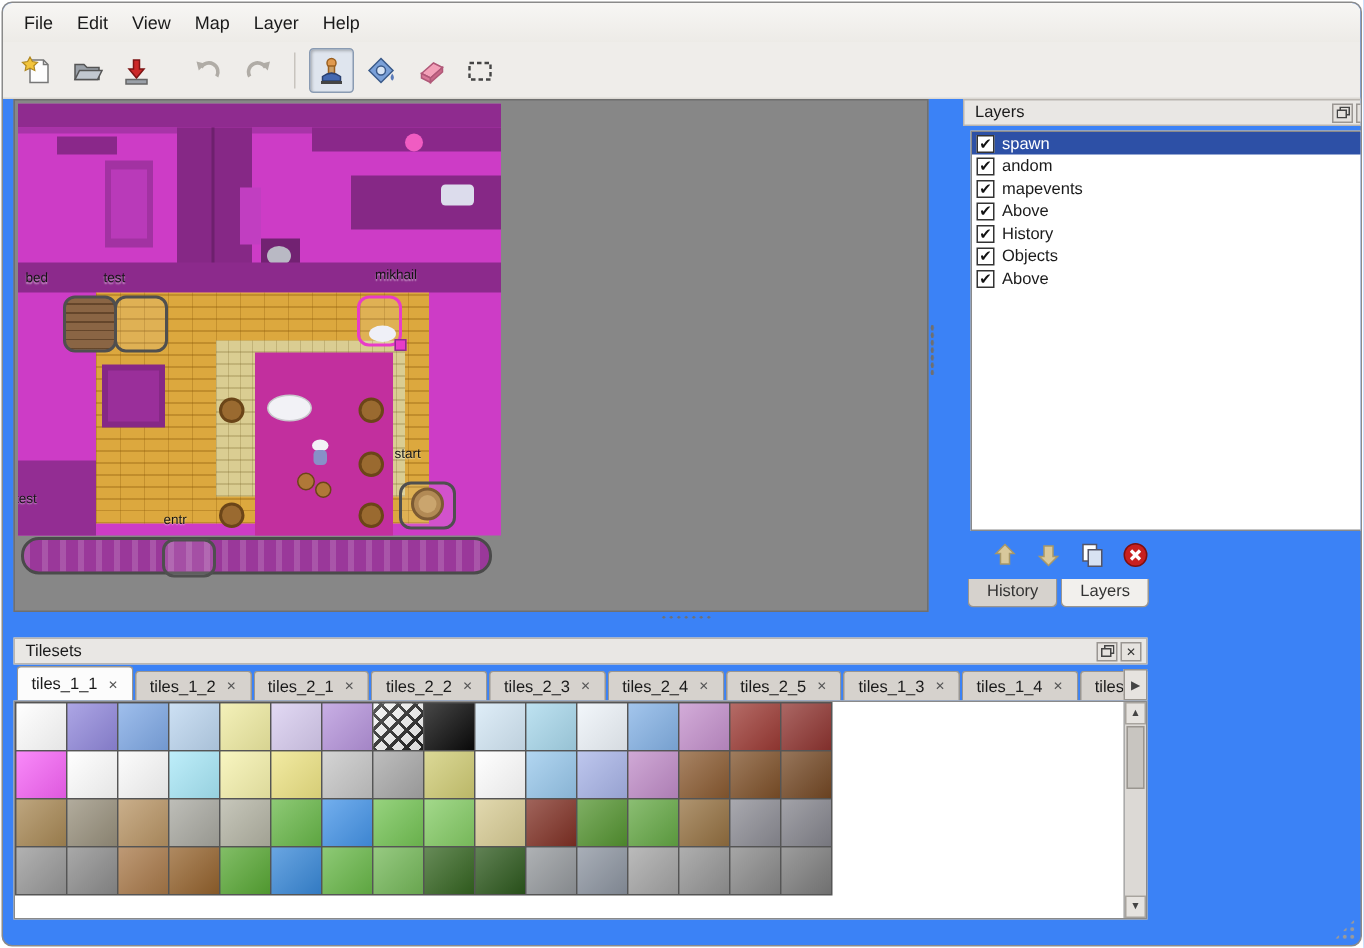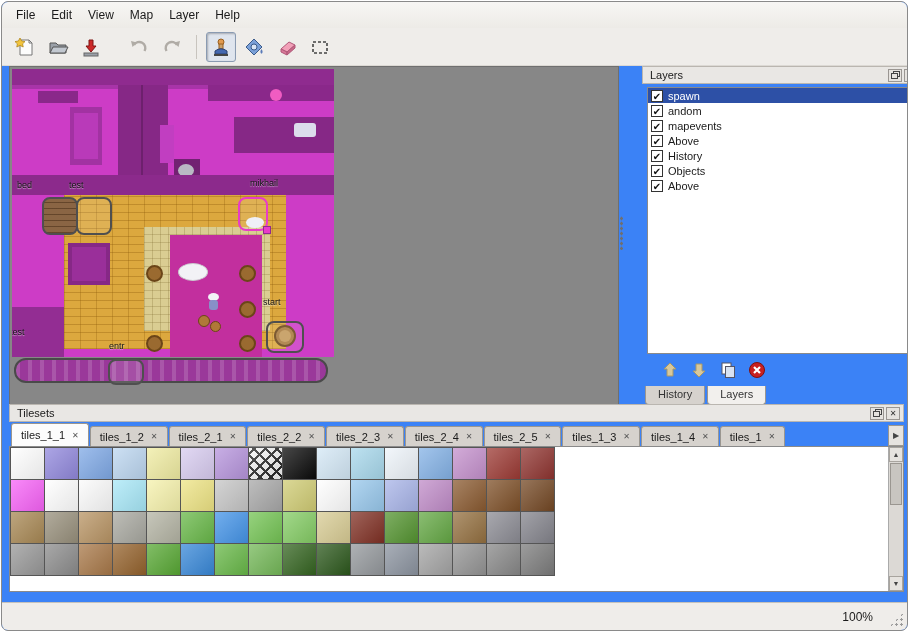--- a/index.html
+++ b/index.html
@@ -29,21 +29,21 @@
   .obj.bedfill{background-color:#8a6544;background-image:repeating-linear-gradient(0deg,rgba(55,32,12,.45) 0 1px,rgba(0,0,0,0) 1px 6px);}
   .obj .handle{position:absolute;right:-5px;bottom:-5px;width:8px;height:8px;background:#e83cc8;border:1px solid #8f2b8f;}
   .map-label{position:absolute;font-size:9px;line-height:10px;color:#141414;text-shadow:0 1px 1px rgba(255,255,255,.55);white-space:nowrap;}
   .splitter-v{position:absolute;left:617px;top:64px;width:5px;height:342px;}
   .splitter-v .grip{width:3px;height:34px;margin:150px auto 0;background-image:radial-gradient(#6f6f6f 1px,transparent 1.3px);background-size:3px 5px;}
   .splitter-h{position:absolute;left:7px;top:406px;width:895px;height:8px;}
   .splitter-h .grip{height:3px;width:34px;margin:2px auto 0;background-image:radial-gradient(#6f6f6f 1px,transparent 1.3px);background-size:5px 3px;}
   
   .dock{position:absolute;display:flex;flex-direction:column;}
   .layers-dock{left:640px;top:64px;width:280px;height:342px;}
-  .tilesets-dock{left:7px;top:402px;width:895px;height:188px;}
+  .tilesets-dock{left:7px;top:423px;width:756px;height:188px;}
   .dock-title{height:18px;display:flex;align-items:center;padding:0 3px 0 7px;font-size:11px;background:#e9e7e4;border:1px solid #bab6b0;}
   .dock-title .spacer{margin-left:auto;}
   .winbtn{width:14px;height:13px;border:1px solid #9a9692;background:#e6e3df;display:flex;align-items:center;justify-content:center;font-size:8px;color:#333;margin-left:2px;}
   .opacity-row{display:flex;align-items:center;gap:6px;padding:4px 7px 2px;font-size:11px;}
   .slider{position:relative;flex:1;height:15px;}
   .slider .track{position:absolute;left:0;right:27px;top:4px;height:7px;background:linear-gradient(#4a63cc,#1e2f7e);border:1px solid #16205a;}
   .slider .handle{position:absolute;right:0;top:1px;width:25px;height:13px;border:1px solid #777;background:repeating-linear-gradient(90deg,#efefef 0 2px,#a8a8a8 2px 4px);}
   .layer-list{flex:1;background:#fff;border:1px solid #8a8a8a;margin:3px 5px 2px;overflow:hidden;}
   .layer-row{display:flex;align-items:center;gap:5px;height:15px;padding-left:3px;font-size:11px;}
   .layer-row.sel{background:#2d50a6;color:#fff;}
@@ -414,18 +414,15 @@
             <span>▲</span>
           </div>
         <div class="sthumb"></div>
         <div class="sbtn down">
             <span>▼</span>
           </div>
       </div>
     </div>
   </div>
 
-  <div class="statusbar">
-    <span>100%</span>
-  </div>
   <div class="resize-grip"></div>
 
 </div>
 
 </body></html>

